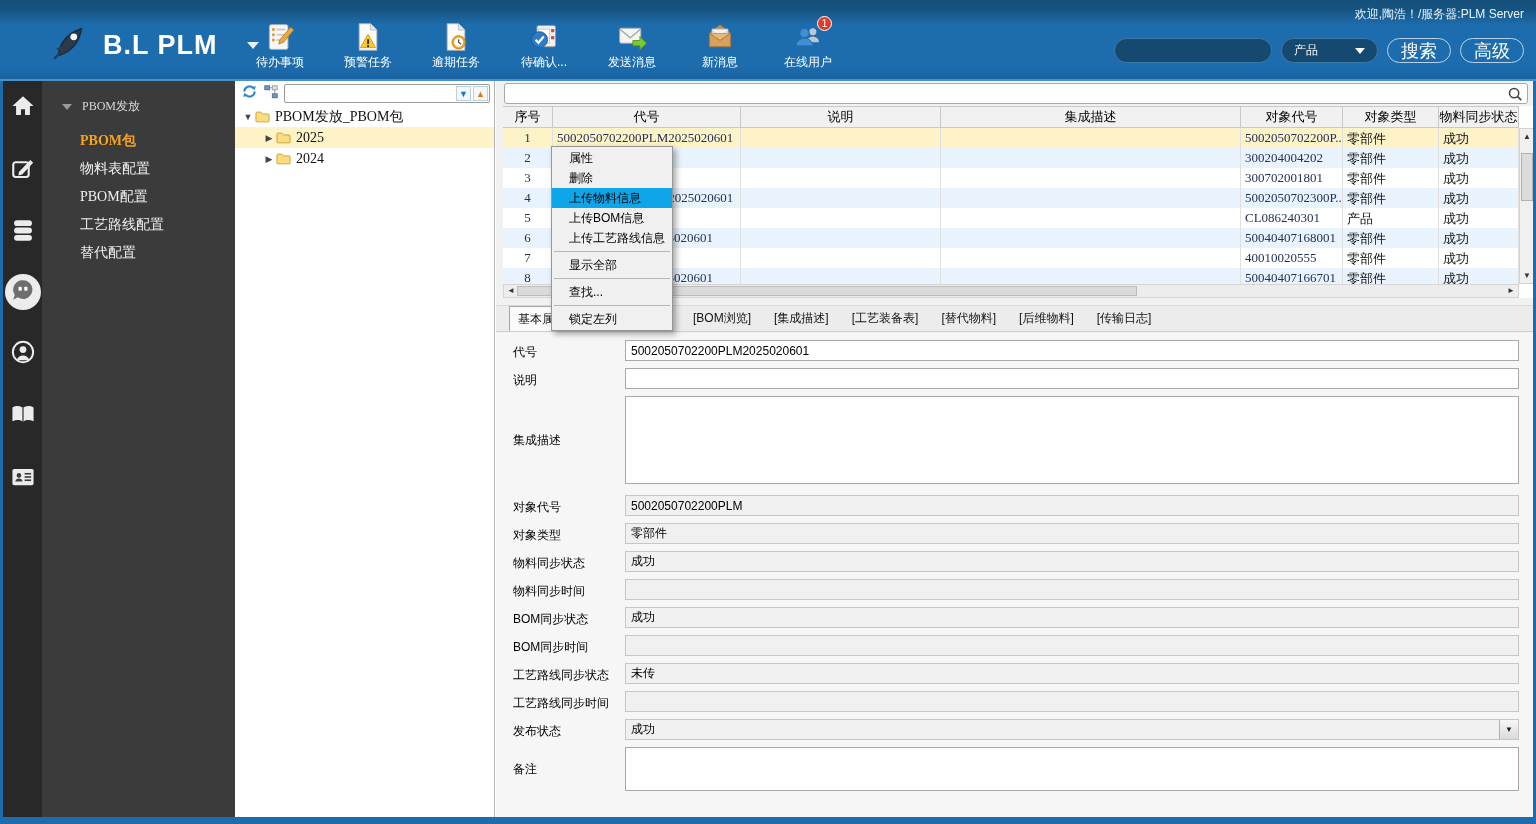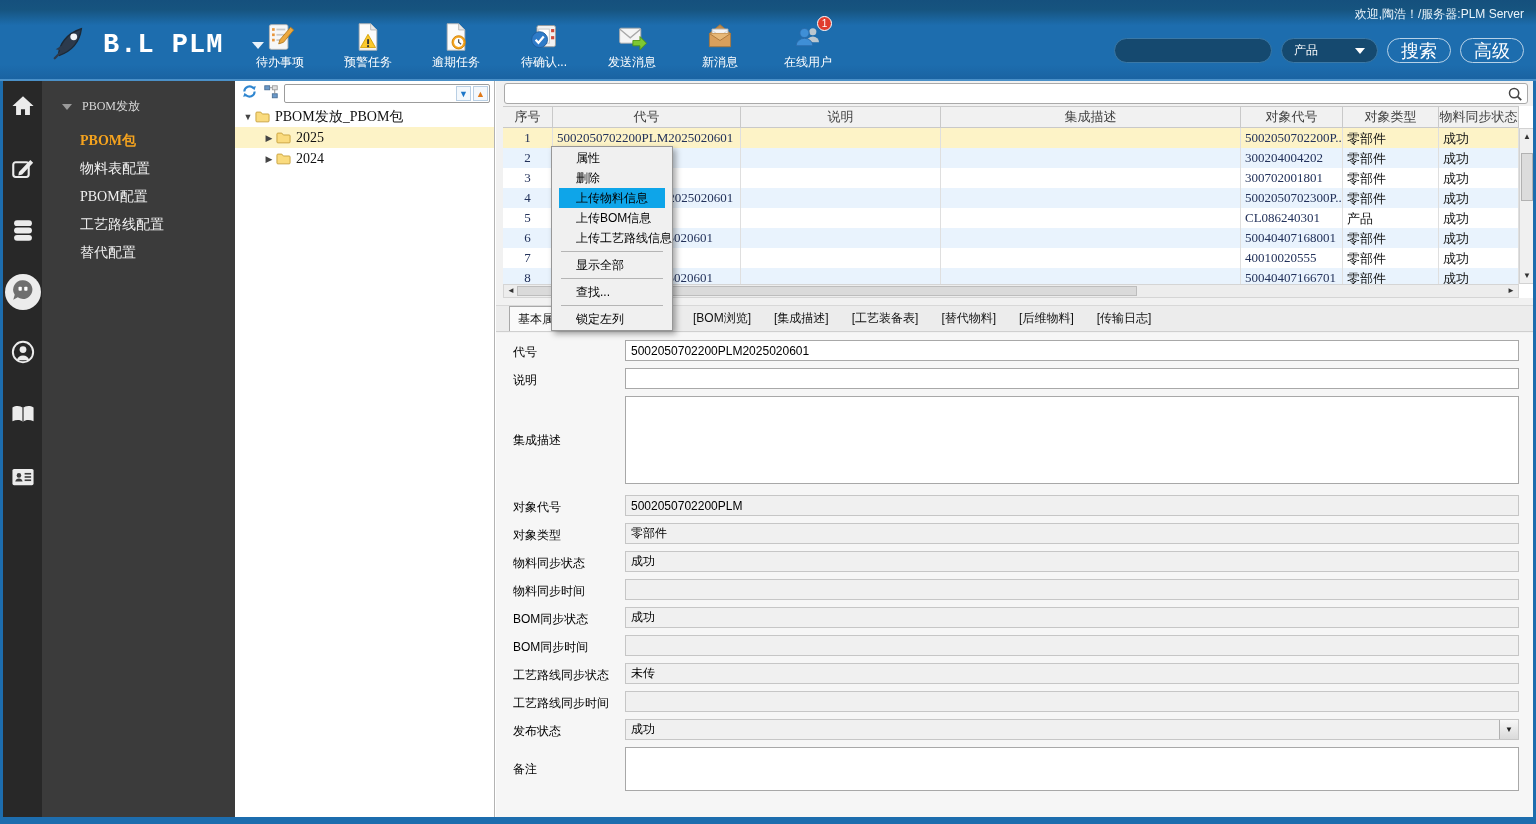--- a/index.html
+++ b/index.html
@@ -10,21 +10,21 @@
   .edge { position:absolute; background:#1d6dae; z-index:5; }
   .edge-left { left:0; top:81px; bottom:0; width:3px; }
   .edge-right { right:0; top:81px; bottom:0; width:3px; }
   .edge-bottom { left:0; right:0; bottom:0; height:7px; }
 
   
   .topbar { position:absolute; left:0; top:0; right:0; height:81px;
     background:linear-gradient(180deg,#15507d 0%,#16547f 12%,#1d6dae 32%,#1d6dae 82%,#1a63a2 100%);
     border-bottom:2px solid #4a90c8; z-index:4; }
   .logo { position:absolute; left:50px; top:24px; display:flex; align-items:center; gap:15px; }
-  .logo-text { color:#fff; font-size:27px; font-weight:bold; letter-spacing:1px;font-family:Liberation Mono, monospace; }
+  .logo-text { color:#fff; font-size:27px; font-weight:bold; letter-spacing:1px; }
   .caret-down { width:0; height:0; border-left:6px solid transparent; border-right:6px solid transparent; border-top:7px solid #e8f2fa; margin-left:14px; }
   .tb { position:absolute; left:248px; top:22px; display:flex; gap:24px; }
   .tb-item { width:64px; text-align:center; color:#fff; font-size:12px; cursor:pointer; position:relative; }
   .tb-item svg { display:block; margin:0 auto 2px auto; }
   .badge { position:absolute; top:-6px; right:8px; min-width:15px; height:15px; border-radius:8px; background:#e03c2e; border:1px solid #fff; color:#fff; font-size:10px; line-height:13px; text-align:center; }
   .welcome { position:absolute; right:12px; top:6px; color:#eaf4fb; font-size:12px; }
   .hsearch { position:absolute; right:12px; top:38px; display:flex; align-items:center; gap:9px; }
   .hsearch-input { width:158px; height:25px; border-radius:13px; background:#15496f; border:1px solid #3a78a6; color:#fff; padding:0 12px; font-size:12px; outline:none; }
   .hcategory { width:97px; height:25px; border-radius:13px; background:#15496f; border:1px solid #3a78a6; color:#fff; display:flex; align-items:center; justify-content:space-between; padding:0 12px; font-size:12px; cursor:pointer; }
   .hcat-caret { width:0; height:0; border-left:5px solid transparent; border-right:5px solid transparent; border-top:6px solid #fff; }
@@ -59,21 +59,21 @@
 
   
   .main { position:absolute; left:496px; top:81px; right:3px; bottom:7px; background:#f1f1f1; z-index:2; }
   .main-search { position:absolute; top:2px; left:8px; right:5px; height:21px; background:#fff; border:1px solid #a9a9a9; border-radius:3px; }
   .main-search input { position:absolute; left:6px; top:2px; width:calc(100% - 34px); height:16px; border:none; outline:none; font-size:12px; }
   .mag { position:absolute; right:4px; top:2px; }
 
   .table-area { position:absolute; top:25px; left:7px; width:1032px; height:192px; background:#fff; }
   .grid { position:absolute; left:0; top:0; width:1016px; height:178px; overflow:hidden; font-family:"Liberation Serif","DejaVu Serif",serif; font-size:13px; }
   .hrow { display:flex; height:22px; background:#f1f1f1; border-top:1px solid #c9c9c9; border-bottom:1px solid #c9c9c9; }
-  .hcell { display:flex; align-items:center; justify-content:center; border-right:1px solid #c9c9c9; color:#404040; overflow:hidden; white-space:nowrap; cursor:pointer; }
+  .hcell { display:flex; align-items:center; justify-content:center; border-right:1px solid #c9c9c9; color:#000000; overflow:hidden; white-space:nowrap; cursor:pointer; }
   .drow { display:flex; height:20px; background:#fff; }
   .drow.alt { background:#e9f3fd; }
   .drow.sel { background:#fdf3c7; }
   .dcell { border-right:1px solid #dfdfdf; overflow:hidden; white-space:nowrap; padding:2px 0 0 4px; color:#22315a; }
   .dcell.ctr { text-align:center; padding-left:0; }
   .dcell.blk { color:#111; }
   .c0{width:50px;flex:none;} .c1{width:188px;flex:none;} .c2{width:200px;flex:none;}
   .c3{width:300px;flex:none;} .c4{width:102px;flex:none;} .c5{width:96px;flex:none;} .c6{flex:1;}
 
   .vscroll { position:absolute; right:0; top:22px; width:16px; height:156px; background:#f0f0f0; border:1px solid #d2d2d2; }
@@ -94,21 +94,21 @@
   .frow { display:flex; margin-bottom:7px; }
   .flabel { width:112px; flex:none; font-size:12px; color:#000; padding-top:4px; white-space:nowrap; }
   .fctl { flex:1; position:relative; }
   .tin { width:100%; height:21px; border:1px solid #a8a8a8; background:#fff; font-size:12px; padding:0 5px; font-family:"Liberation Sans","DejaVu Sans",sans-serif; }
   .tin.ro { background:#f0f0f0; border:1px solid #c6c6c6; }
   .tarea { width:100%; border:1px solid #a8a8a8; background:#fff; resize:none; font-size:12px; font-family:"Liberation Sans","DejaVu Sans",sans-serif; }
   .tarea.big { height:88px; } .tarea.small { height:44px; }
   .dd-btn { position:absolute; right:1px; top:1px; width:19px; height:19px; background:linear-gradient(#f7f7f7,#dadada); border-left:1px solid #b0b0b0; text-align:center; font-size:8px; line-height:19px; color:#222; cursor:pointer; }
 
   
-  .ctx { position:absolute; left:551px; top:146px; width:122px; background:#f0f0f0; border:1px solid #979797; box-shadow:3px 3px 6px rgba(0,0,0,0.35); z-index:50; padding:1px 7px; }
+  .ctx { position:absolute; left:551px; top:146px; width:122px; background:#f0f0f0; border:1px solid #979797; box-shadow:3px 3px 6px rgba(0,0,0,0.35); z-index:50; padding:1px 0; }
   .ctx-item { height:20px; line-height:20px; padding-left:17px; font-size:12px; color:#000; cursor:pointer; white-space:nowrap; }
   .ctx-item.hl { background:#0ea5e9; }
   .ctx-sep { border-top:1px solid #b5b5b5; margin:3px 2px; }
 </style>
 </head>
 <body>
 
 <div class="window">
 
   <header class="topbar">

